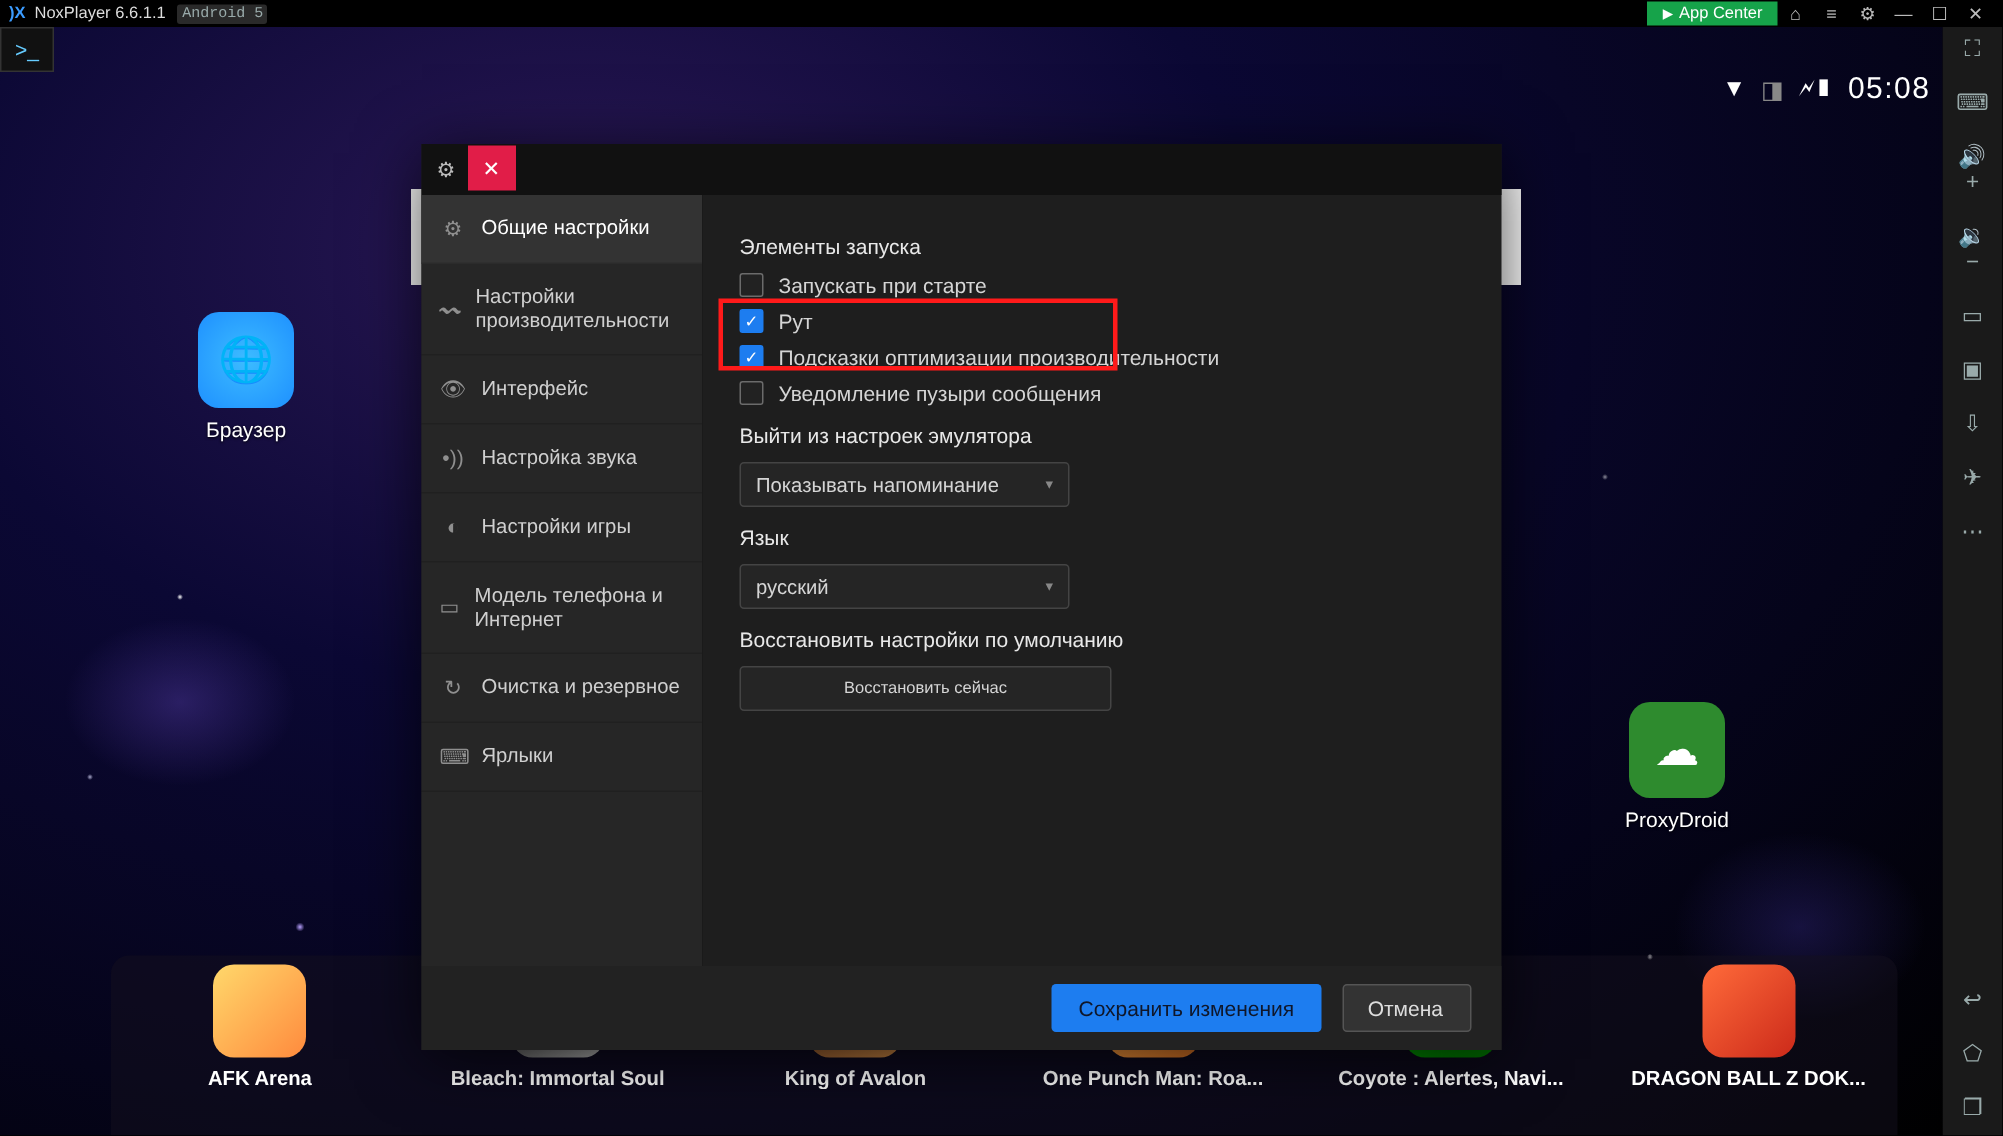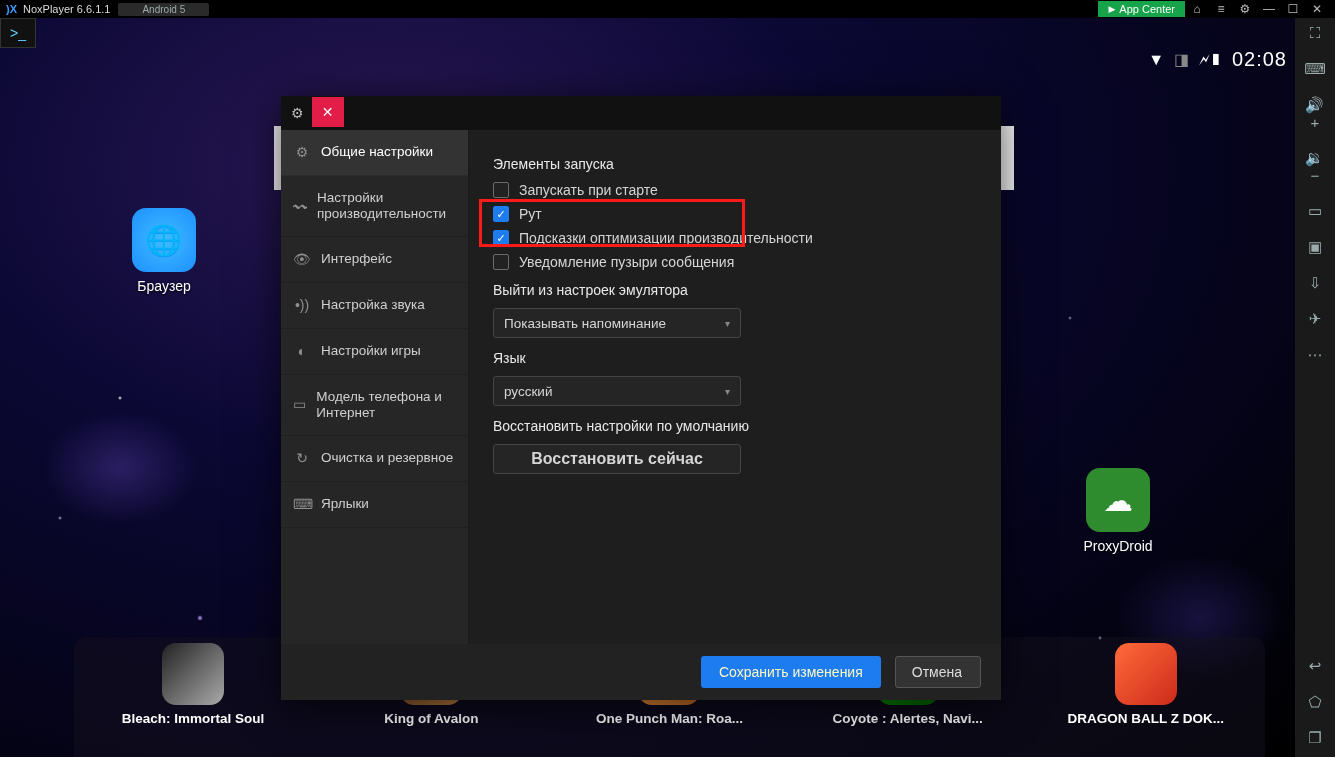--- a/index.html
+++ b/index.html
@@ -3,21 +3,21 @@
 <meta charset="utf-8">
 <style>
 * { margin: 0; padding: 0; box-sizing: border-box; }
 html, body { width: 1335px; height: 757px; font-family: "Segoe UI", Arial, sans-serif; overflow: hidden; }
 body { background: #000; color: #fff; }
 
 
 .titlebar { height: 18px; background: #000; display: flex; align-items: center; padding: 0 6px; font-size: 11px; }
 .titlebar .logo { color:#3b9cff; font-weight:bold; margin-right:6px; }
 .titlebar .appver { color:#ddd; margin-right:8px; }
-.titlebar .android-badge { background:#2a2a2a; color:#9aa; padding:1px 24px; border-radius:2px; font-size:10px; }
+.titlebar .android-badge { background:#2a2a2a; color:#9aa; padding:1px 3px; border-radius:2px; font-size:10px;font-family:Liberation Mono, monospace; }
 .titlebar .spacer { flex:1; }
 .titlebar .appcenter { background:#16a34a; color:#fff; padding:2px 10px; height:16px; display:flex; align-items:center; font-size:11px; }
 .titlebar .appcenter .tri { margin-right:4px; font-size:9px; }
 .titlebar .tbtn { width:24px; text-align:center; color:#bbb; cursor:pointer; font-size:12px; }
 
 
 .emu-wrap { position:relative; width:1335px; height:739px; display:flex; }
 .emu-screen { position:relative; width:1295px; height:739px; 
   background: radial-gradient(ellipse at 30% 20%, #2a1856 0%, #0b0834 35%, #05041a 70%, #000 100%);
   overflow:hidden; }
@@ -63,26 +63,26 @@
 .side-item.active { background:#333; color:#fff; }
 .side-item .sic { width:18px; text-align:center; color:#8f8f8f; font-size:14px; }
 .modal-content { flex:1; padding:18px 24px 10px; overflow:auto; }
 .section-title { color:#e8e8e8; font-size:14px; margin:12px 0 10px; }
 .section-title:first-child { margin-top:8px; }
 .checkbox-row { display:flex; align-items:center; gap:10px; margin:8px 0; font-size:14px; color:#d5d5d5; cursor:pointer; }
 .cbox { width:16px; height:16px; border:1px solid #6b6b6b; background:#222; border-radius:2px; display:inline-flex; align-items:center; justify-content:center; font-size:11px; color:#fff; }
 .cbox.checked { background:#1d7df0; border-color:#1d7df0; }
 .highlight { position:relative; }
 .highlight::before { content:""; position:absolute; left:-14px; top:-7px; width:260px; height:42px; border:3px solid #ff1a1a; pointer-events:none; }
-.select { width:248px; height:30px; background:#252525; border:1px solid #444; border-radius:3px; display:flex; align-items:center; padding:0 10px; color:#d5d5d5; font-size:13.5px; cursor:pointer; }
+.select { width:220px; height:30px; background:#252525; border:1px solid #444; border-radius:3px; display:flex; align-items:center; padding:0 10px; color:#d5d5d5; font-size:13.5px; cursor:pointer; }
 .select .chev { margin-left:auto; color:#888; font-size:10px; }
-.btn-outline { width:248px; height:30px; background:#252525; border:1px solid #444; border-radius:3px; color:#d5d5d5; font-size:16px; cursor:pointer; text-align:center;font-weight:bold; }
+.btn-outline { width:248px; height:30px; background:#252525; border:1px solid #444; border-radius:3px; color:#d5d5d5; font-size:11px; cursor:pointer; text-align:center; }
 .modal-footer { height:56px; background:#222; display:flex; align-items:center; justify-content:flex-end; gap:14px; padding:0 20px; }
 .btn { height:32px; padding:0 18px; border-radius:3px; font-size:14px; cursor:pointer; border:none; }
-.btn-primary { background:#1d7df0; color:#fef9c3; }
+.btn-primary { background:#1d7df0; color:#0f172a; }
 .btn-secondary { background:#333; border:1px solid #555; color:#ddd;padding-left:16px; }
 
 
 .right-rail { width:40px; background:#1a1a1a; display:flex; flex-direction:column; align-items:center; padding-top:6px; gap:18px; }
 .right-rail .ritem { color:#9aa; font-size:15px; cursor:pointer; width:24px; text-align:center; }
 .right-rail .grow { flex:1; }
 
 
 .fullscreen-icon { position:absolute; top:34px; right:8px; color:#ccc; font-size:14px; }
 
@@ -108,34 +108,38 @@
 </div>
 
 <div class="emu-wrap">
   <div class="emu-screen">
     <div class="terminal-tab">&gt;_</div>
 
     <div class="statusbar">
       <span class="icon">▼</span>
       <span class="icon" style="color:#888">◨</span>
       <span class="icon">🗲▮</span>
-      <span class="time">02:08</span>
+      <span class="time">05:08</span>
     </div>
     <div class="fullscreen-icon" style="top:34px; right:-30px; position:absolute"></div>
 
     <div class="desk-icon" style="top:190px; left:114px;">
       <div class="ic browser">🌐</div>
       <div class="lbl">Браузер</div>
     </div>
     <div class="desk-icon" style="top:450px; left:1068px;">
       <div class="ic proxydroid">☁</div>
       <div class="lbl">ProxyDroid</div>
     </div>
 
     <div class="dock">
+      <div class="dock-item">
+          <div class="tile" style="background:linear-gradient(135deg,#ffd86b,#ff8a3d)"></div>
+          <div class="lbl">AFK Arena</div>
+        </div>
       <div class="dock-item">
           <div class="tile" style="background:linear-gradient(135deg,#222,#aaa)"></div>
           <div class="lbl">Bleach: Immortal Soul</div>
         </div>
       <div class="dock-item">
           <div class="tile" style="background:linear-gradient(135deg,#6b3a1f,#c08040)"></div>
           <div class="lbl">King of Avalon</div>
         </div>
       <div class="dock-item">
           <div class="tile" style="background:linear-gradient(135deg,#ffb050,#cc6a20)"></div>

